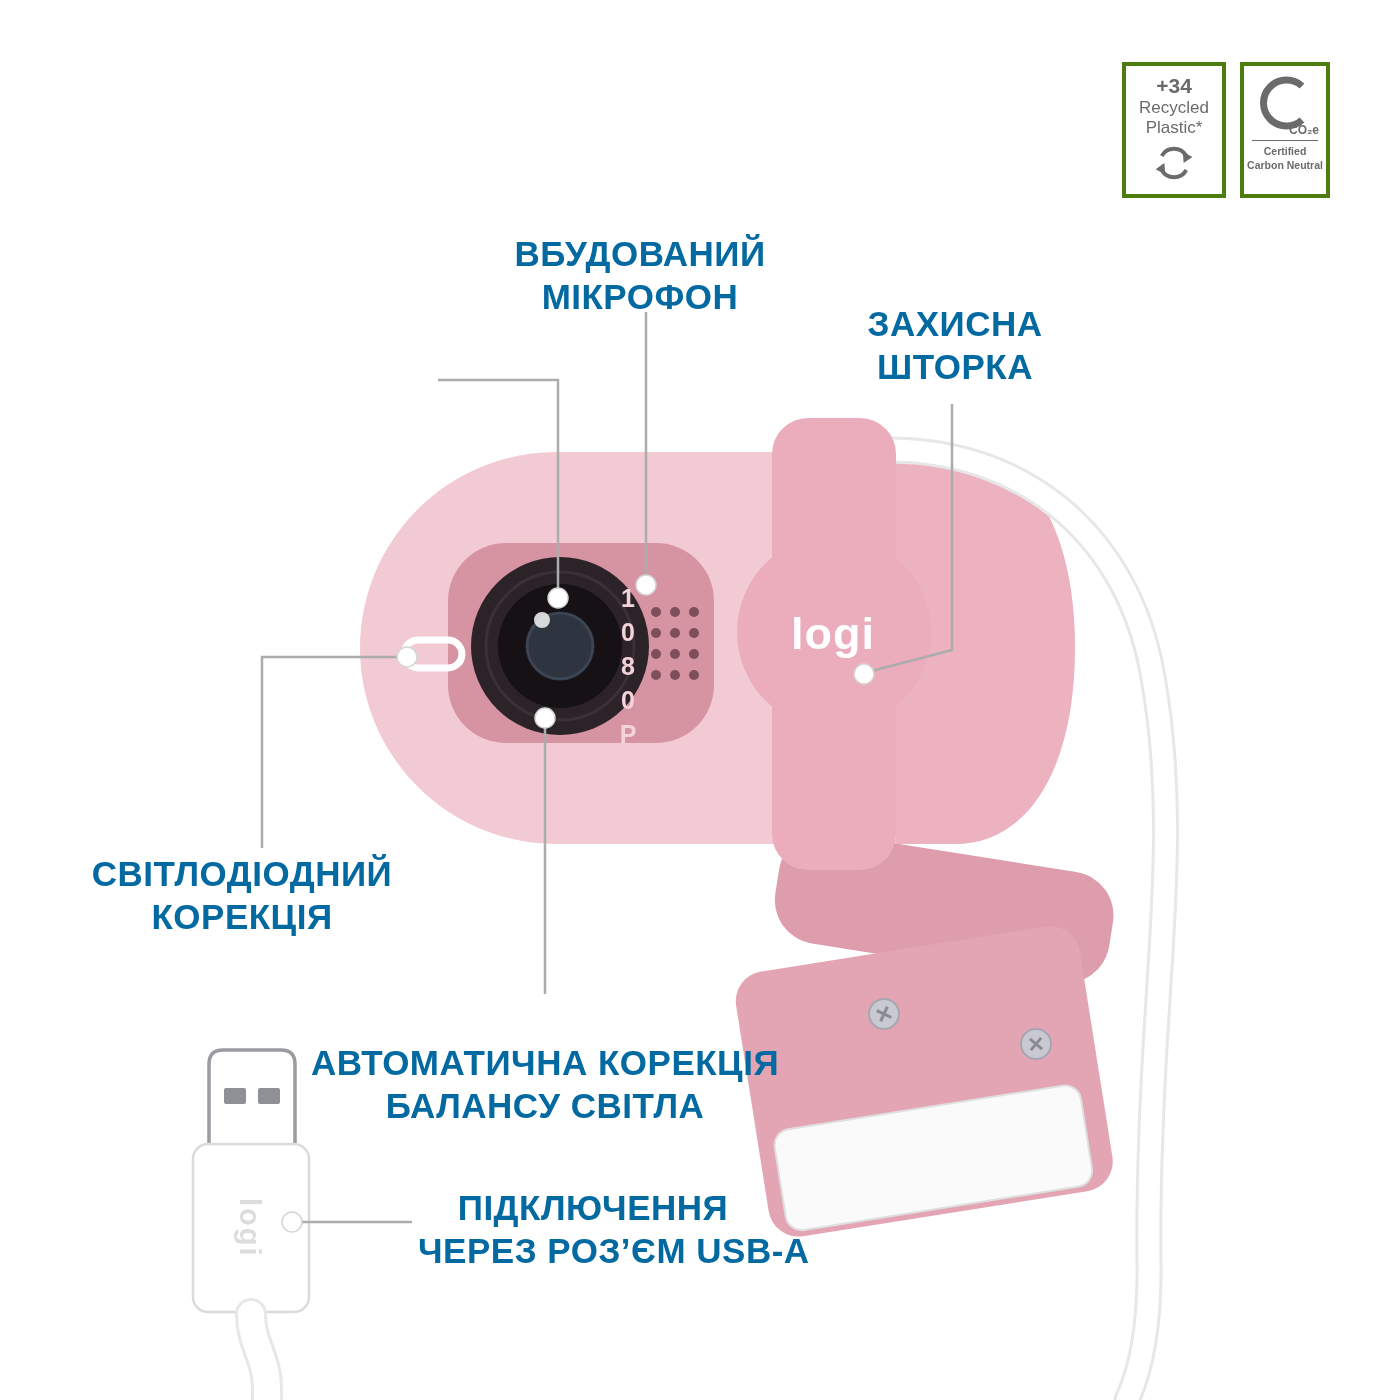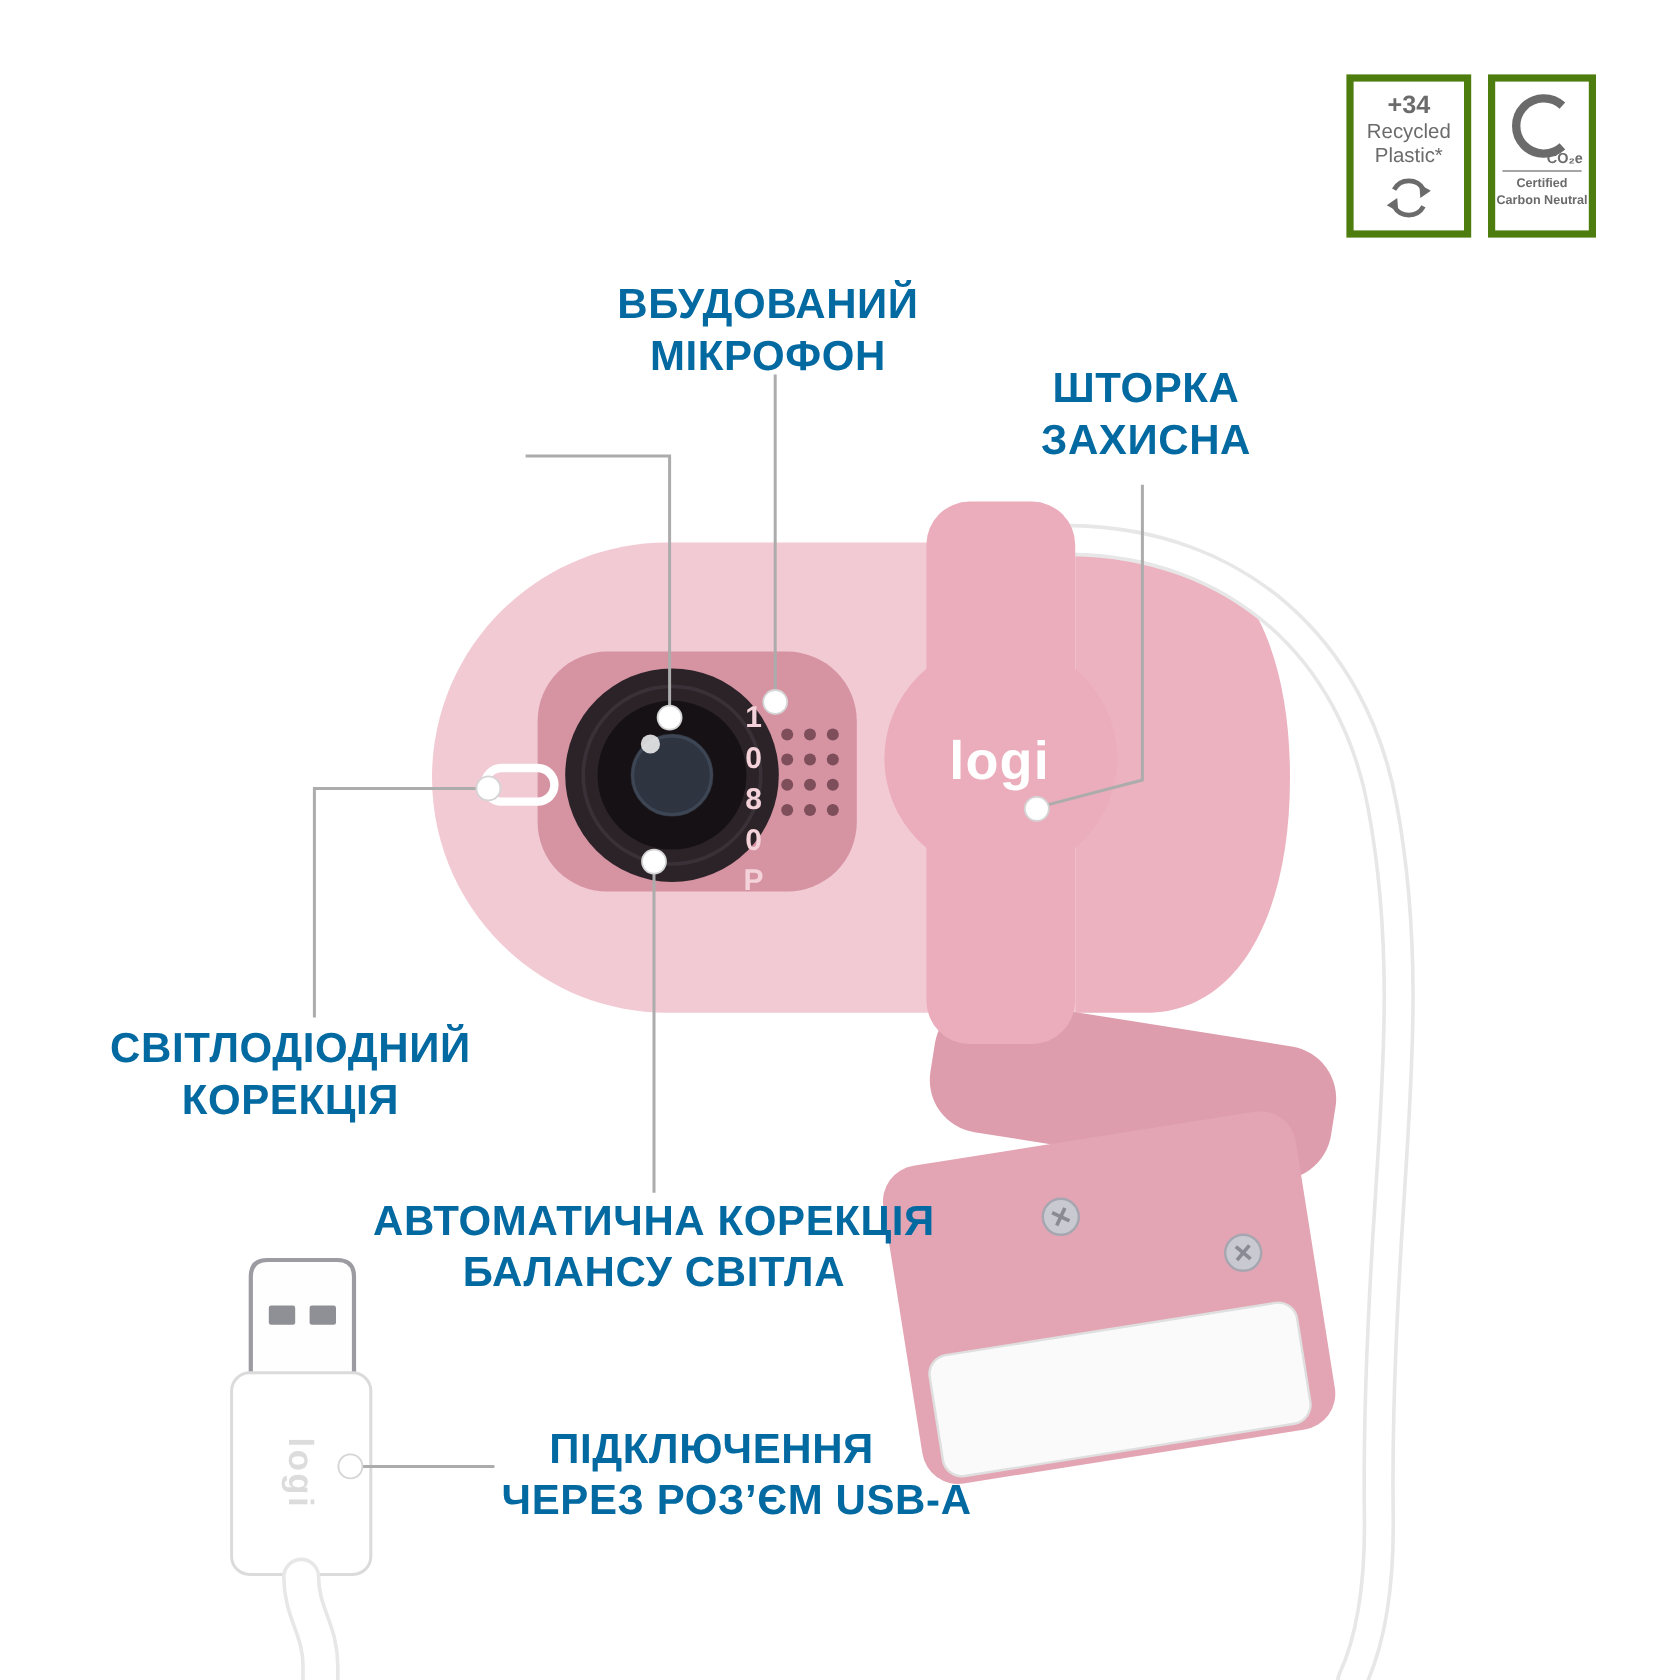--- a/index.html
+++ b/index.html
@@ -25,21 +25,21 @@
     writing-mode:vertical-rl; text-orientation:upright;
     color:#F3D2D9; font-size:25px; font-weight:700; letter-spacing:6px;
   }
   .usb-logi {
     position:absolute; left:236px; top:1168px; height:120px; width:30px;
     writing-mode:vertical-rl; color:#DCDCDC; font-size:29px; font-weight:700;
     letter-spacing:2px; text-align:center;
   }
 
   .badge {
-    position:absolute; border:6px solid #4d7c0f; color:#6B6B6B;
+    position:absolute; border:4px solid #4d7c0f; color:#6B6B6B;
     text-align:center; box-sizing:border-box; background:#ffffff;
   }
   .badge-recycled { left:1122px; top:62px; width:104px; height:136px; padding-top:8px; }
   .badge-big  { font-size:21px; font-weight:700; }
   .badge-line { font-size:17px; font-weight:400; line-height:1.18; }
   .recycle-icon { width:42px; height:42px; margin-top:4px; }
   .badge-carbon { left:1240px; top:62px; width:90px; height:136px; padding-top:7px; }
   .cmark-wrap { position:relative; width:60px; height:60px; margin:0 auto; }
   .cmark { width:60px; height:60px; }
   .co2e { position:absolute; right:-4px; top:23px; font-size:12px; font-weight:700;margin-top:27px; }
@@ -148,31 +148,31 @@
   <div class="logi-logo">logi</div>
   <div class="resolution-label">1080P</div>
   <div class="usb-logi">logi</div>
 
   <div class="callout-label align-center" style="left:440px; top:232px; width:400px;">
     <div>ВБУДОВАНИЙ</div>
     <div>МІКРОФОН</div>
   </div>
 
   <div class="callout-label align-center" style="left:805px; top:302px; width:300px;">
+    <div>ЗАХИСНА</div>
     <div>ШТОРКА</div>
-    <div>ЗАХИСНА</div>
   </div>
 
 
   <div class="callout-label align-center" style="left:47px; top:852px; width:390px;">
     <div>СВІТЛОДІОДНИЙ</div>
     <div>КОРЕКЦІЯ</div>
   </div>
 
-  <div class="callout-label align-center" style="left:245px; top:996px; width:600px;">
+  <div class="callout-label align-center" style="left:245px; top:1041px; width:600px;">
     <div>АВТОМАТИЧНА КОРЕКЦІЯ</div>
     <div>БАЛАНСУ СВІТЛА</div>
   </div>
 
   <div class="callout-label align-center" style="left:418px; top:1186px; width:350px;">
     <div>ПІДКЛЮЧЕННЯ</div>
     <div>ЧЕРЕЗ РОЗ’ЄМ USB-A</div>
   </div>
 
   <div class="badge badge-recycled">

